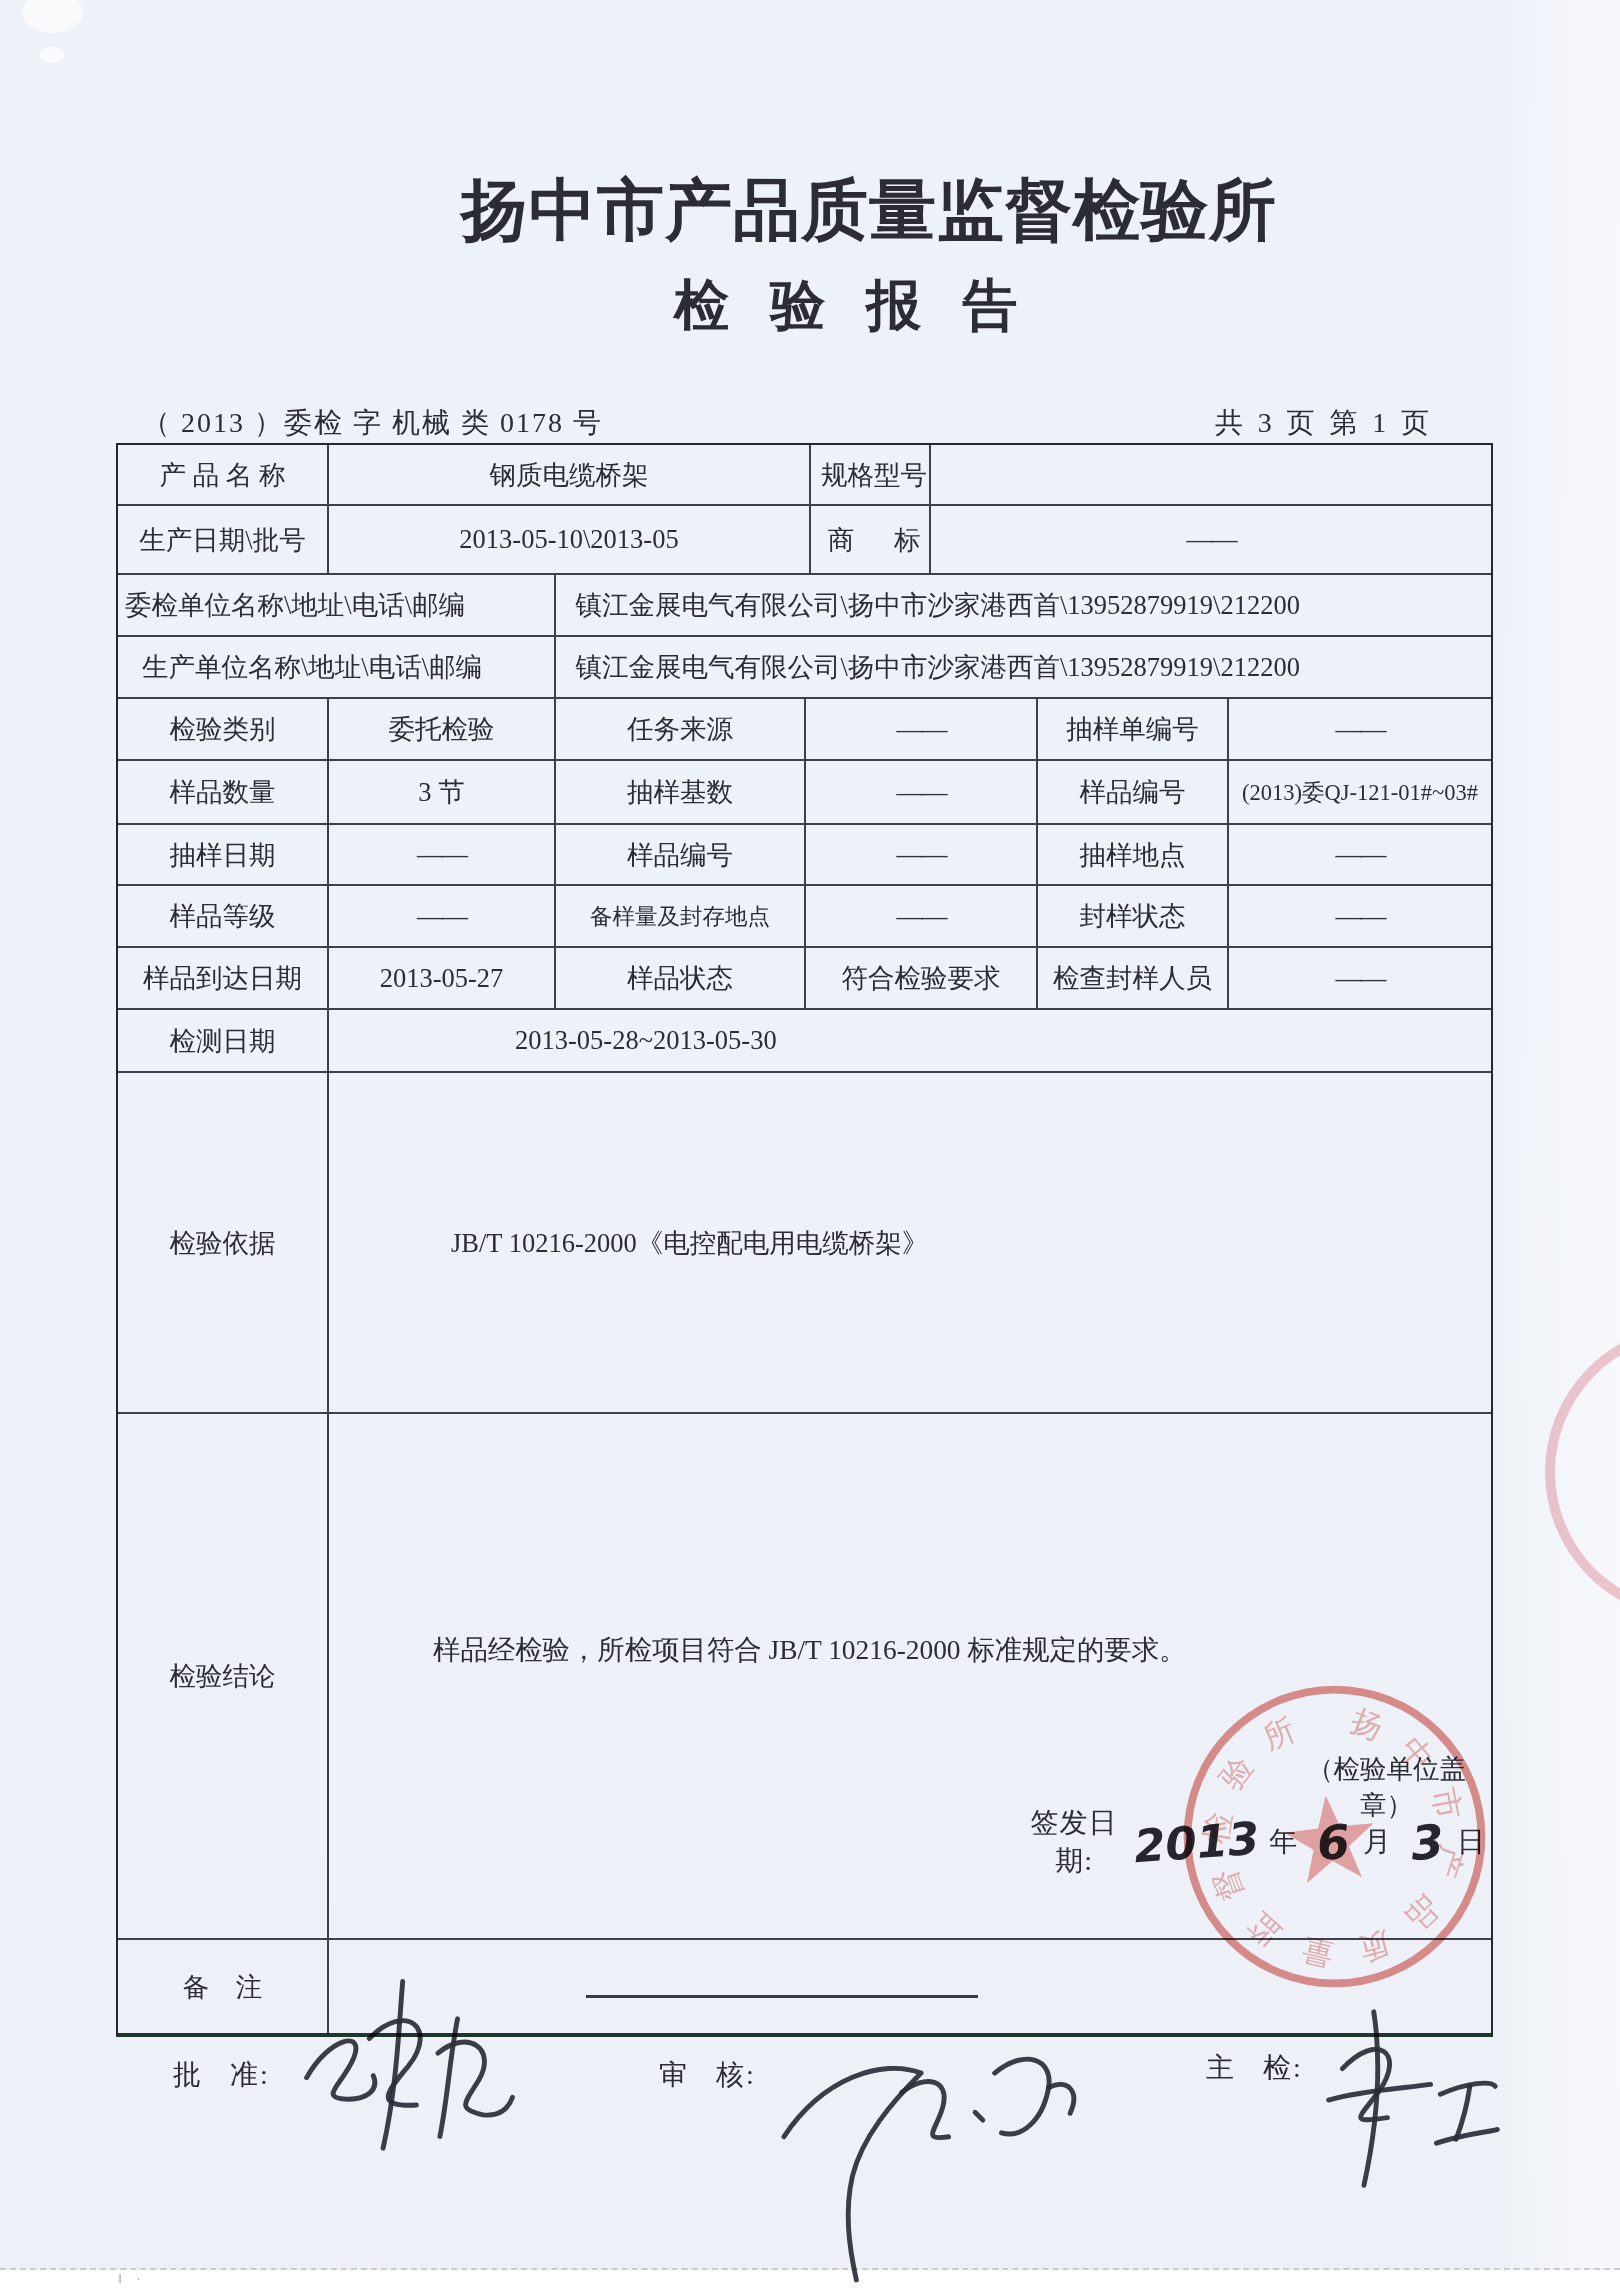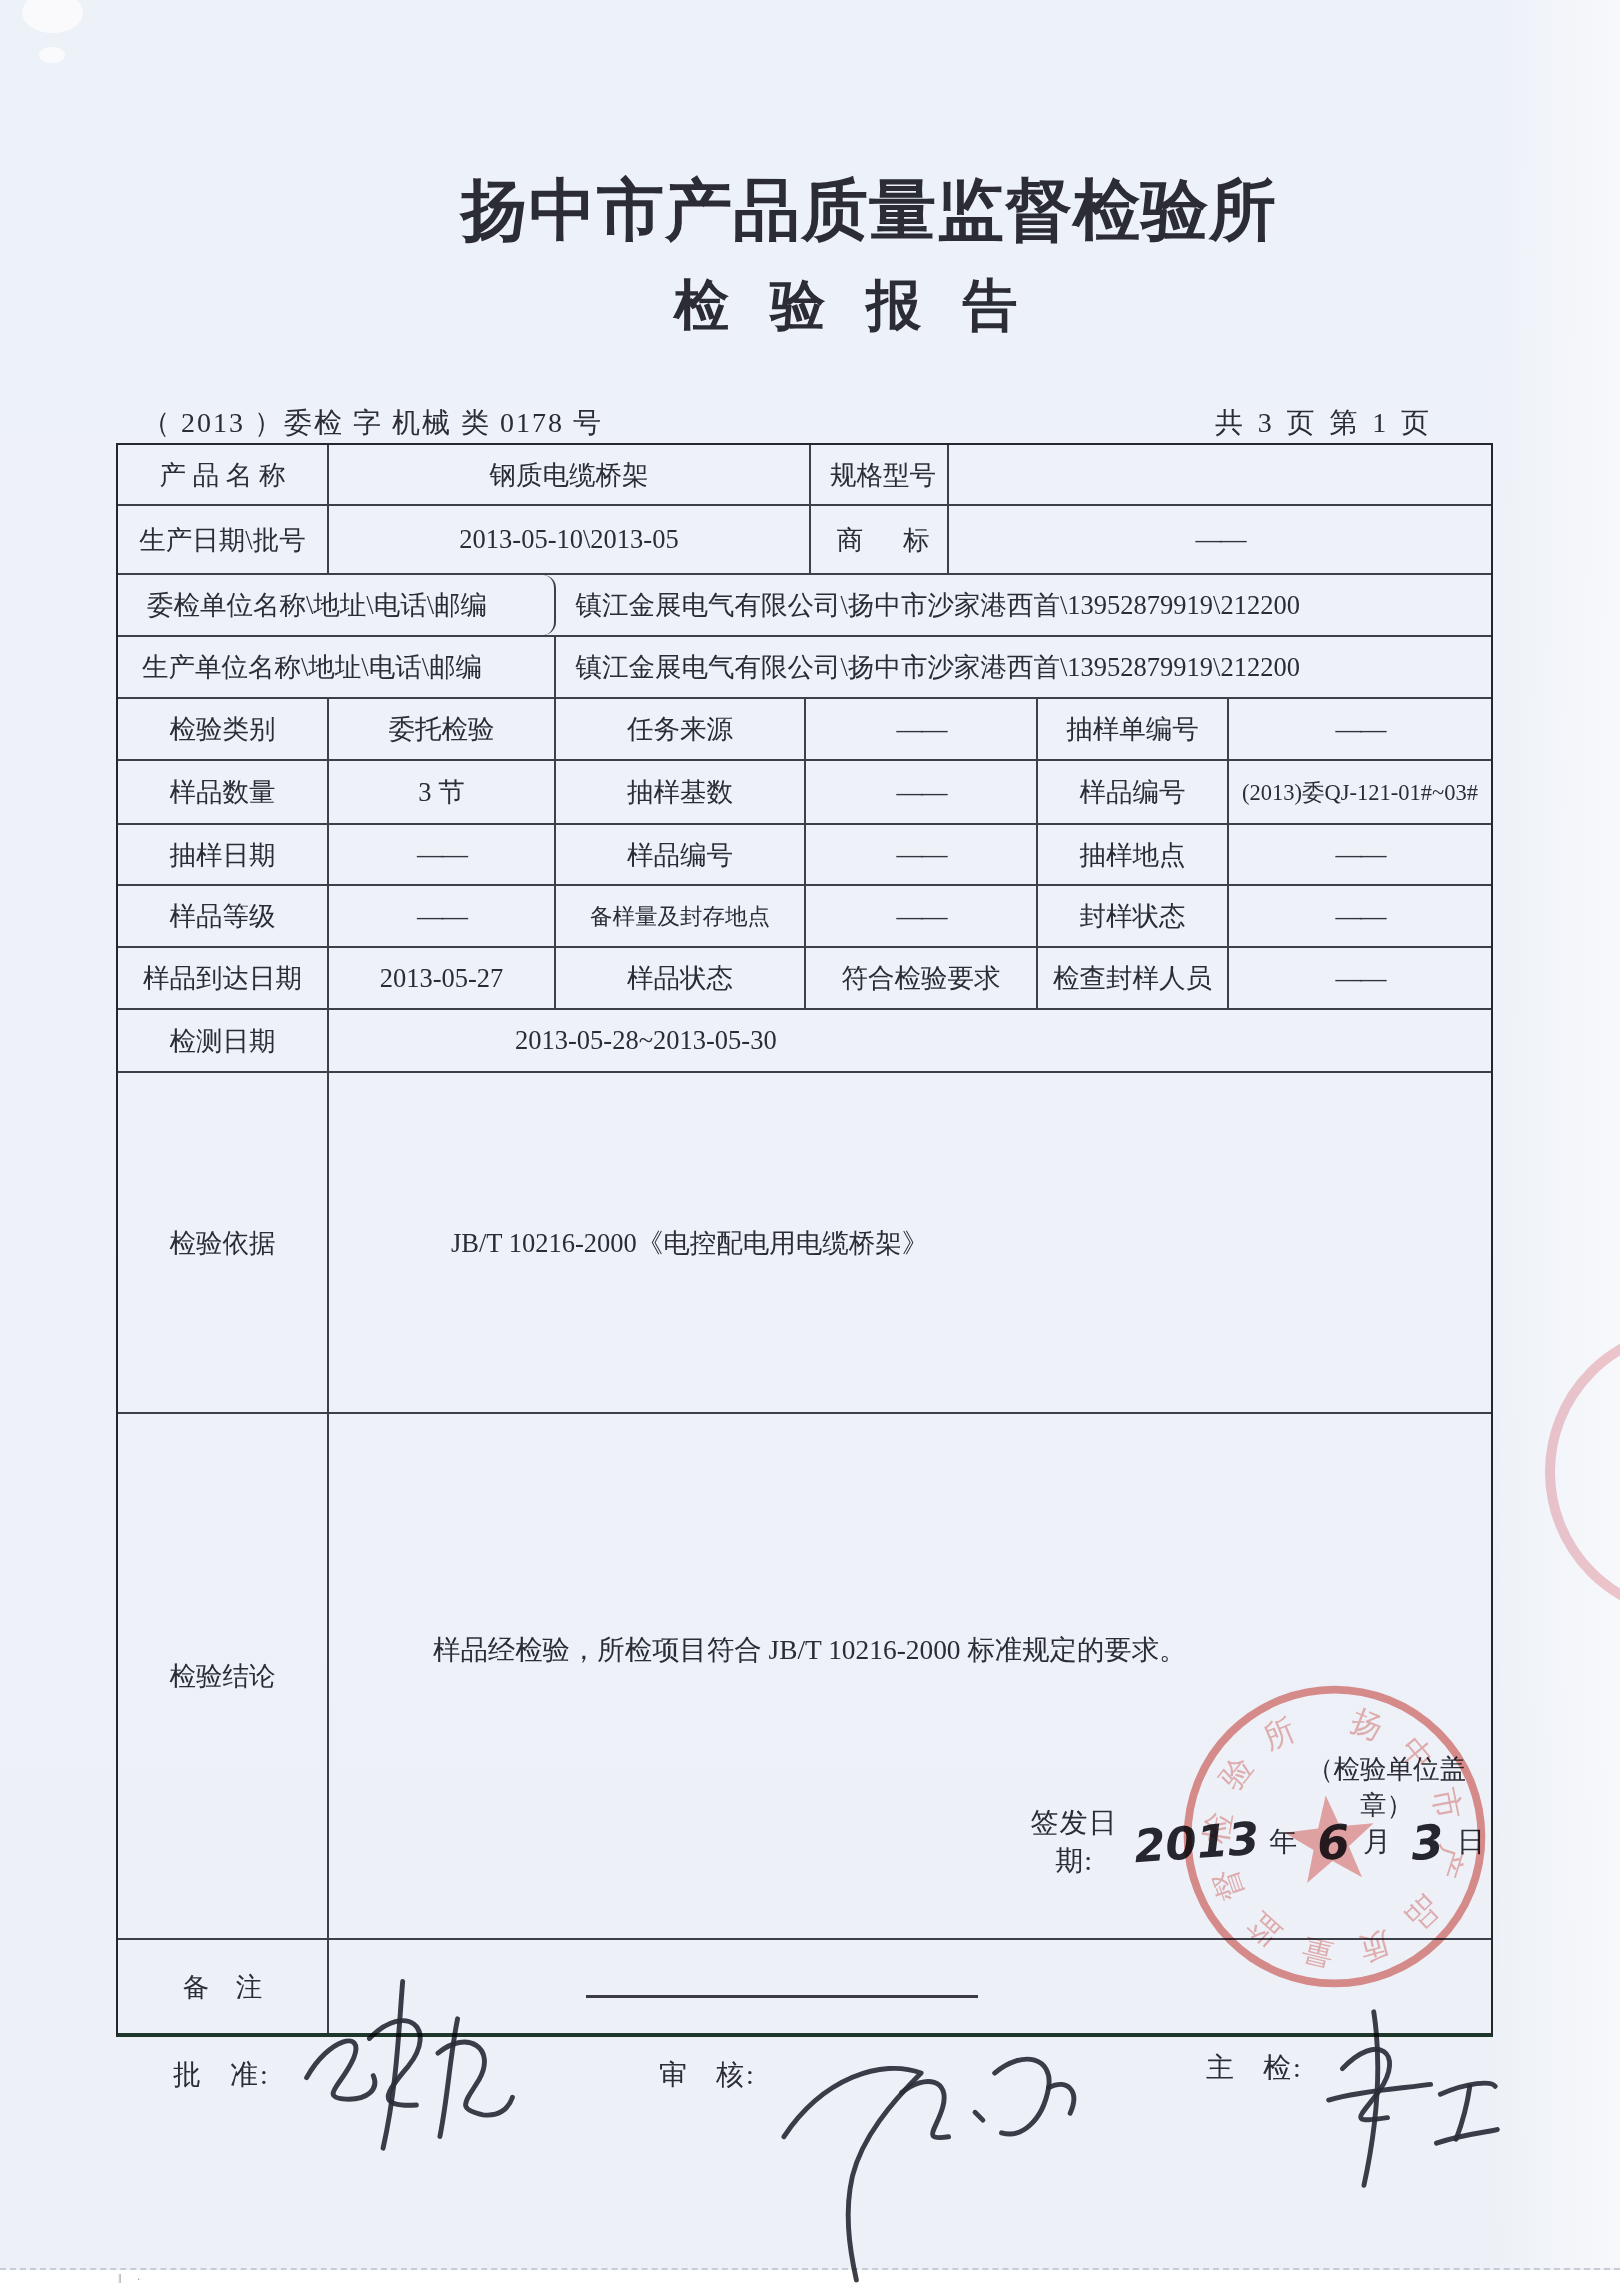--- a/index.html
+++ b/index.html
@@ -20,21 +20,21 @@
 
   .tbl{position:absolute;left:116px;top:443px;width:1377px;height:1594px;box-sizing:border-box;
        border:2.9px solid #26272e;border-bottom:4.9px solid #1f372b;display:flex;flex-direction:column;}
   .row{display:flex;box-sizing:border-box;border-bottom:2px solid #3e4049;flex-shrink:0;}
   .row:last-child{border-bottom:none;flex:1;}
   .c{display:flex;align-items:center;justify-content:center;box-sizing:border-box;
      border-right:2px solid #3e4049;font-size:26.5px;text-align:center;}
   .c.last{border-right:none;flex:1;}
   .c.left{justify-content:flex-start;text-align:left;}
   .pre{white-space:pre;}
-  .w215{width:211px;}.w492{width:482px;}.w153{width:138px;padding-left:8px;}.w447{width:438px;}
+  .w215{width:211px;}.w492{width:482px;}.w153{width:120px;padding-left:8px;}.w447{width:438px;}
   .w232{width:227px;}.w255{width:250px;}.w237{width:232px;}.w195{width:191px;text-align:right;}
   .small{font-size:22.5px;}
   .dash{letter-spacing:-2px;color:#33343d;}
 
   .h62{height:61px;}.h70{height:69px;}.h63{height:62px;}.h65{height:64px;}
   .h64{height:63px;}.h348{height:341px;}.h537{height:526px;}
 
   .rel{position:relative;}
   .conclusion-text{position:absolute;left:80px;top:218px;font-size:27.4px;}
   .stamp-note{position:absolute;left:929px;top:337px;font-size:26.5px;}
@@ -80,21 +80,21 @@
     </div>
 
     <div class="row h70">
       <div class="c w215">生产日期\批号</div>
       <div class="c w492">2013-05-10\2013-05</div>
       <div class="c w153 pre">商      标</div>
       <div class="c last dash">——</div>
     </div>
 
     <div class="row h63">
-      <div class="c w447 left" style="padding-left:29px;border-radius:13px;">委检单位名称\地址\电话\邮编</div>
+      <div class="c w447 left" style="padding-left:7px;">委检单位名称\地址\电话\邮编</div>
       <div class="c last left" style="padding-left:19.6px;">镇江金展电气有限公司\扬中市沙家港西首\13952879919\212200</div>
     </div>
 
     <div class="row h63">
       <div class="c w447 left" style="padding-left:24px;">生产单位名称\地址\电话\邮编</div>
       <div class="c last left" style="padding-left:19.6px;">镇江金展电气有限公司\扬中市沙家港西首\13952879919\212200</div>
     </div>
 
     <div class="row h63">
       <div class="c w215">检验类别</div>

